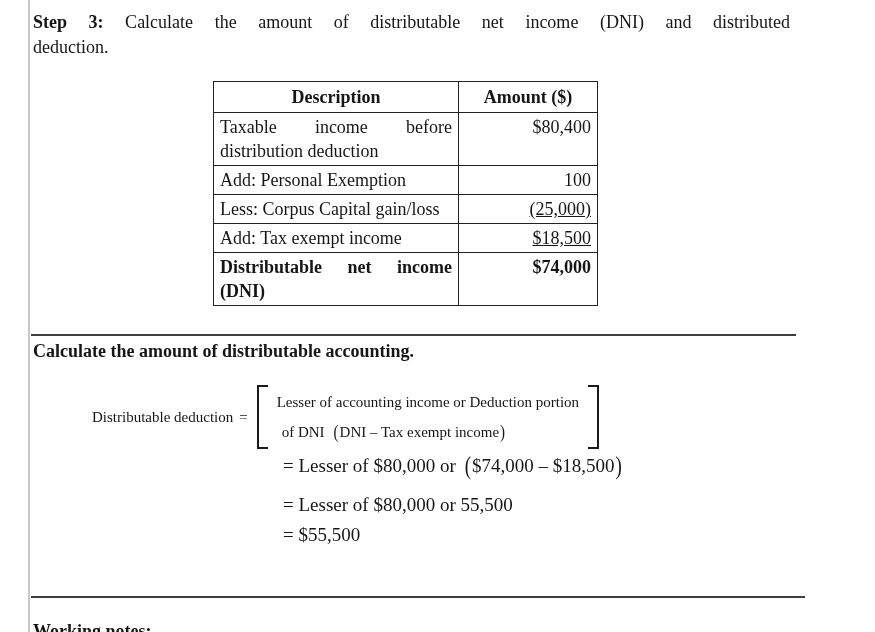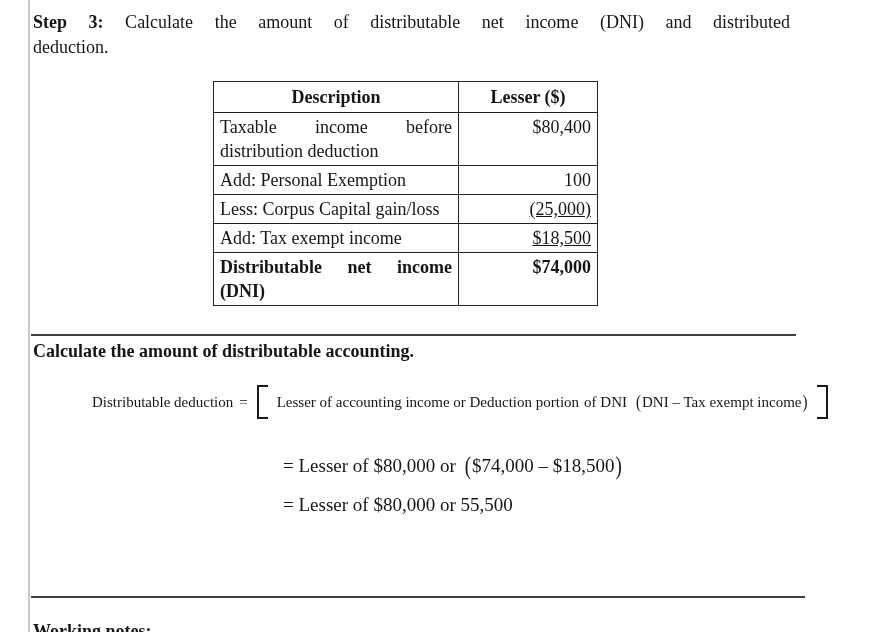--- a/index.html
+++ b/index.html
@@ -58,21 +58,21 @@
     position: absolute; left: 92px; top: 384px;
     display: flex; align-items: center;
     font-size: 15px;
   }
   .f-label { margin-right: 6px; }
   .f-eq { margin-right: 9px; }
   .sq-bracket { width: 9px; align-self: stretch; margin: 1px 0; }
   .sq-left  { border: 2px solid #1a1a1a; border-right: none; }
   .sq-right { border: 2px solid #1a1a1a; border-left: none; }
   .bracket-content {
-    display: flex; flex-direction: row; justify-content: center;
+    display: flex; flex-direction: column; justify-content: center;
     padding: 3px 9px; line-height: 30px;
   }
   .b-line2 { padding-left: 5px; }
 
   .paren {
     display: inline-block;
     transform: scaleY(1.32);
     transform-origin: 50% 55%;
     padding: 0 1px;
   }
@@ -102,21 +102,21 @@
   <div class="step-heading">
     <div class="step-line1"><span class="bold">Step 3:</span><span> Calculate the amount of distributable net income (DNI) and distributed</span></div>
     <div>deduction.</div>
   </div>
 
   <div class="dni-table-wrap">
     <table class="dni">
       <thead>
         <tr>
           <th class="desc">Description</th>
-          <th class="amt-h">Lesser ($)</th>
+          <th class="amt-h">Amount ($)</th>
         </tr>
       </thead>
       <tbody>
         <tr>
           <td class="desc">Taxable income before distribution deduction</td>
           <td class="amt">$80,400</td>
         </tr>
         <tr>
           <td class="desc">Add: Personal Exemption</td>
           <td class="amt">100</td>
@@ -148,19 +148,20 @@
     <div class="bracket-content">
       <div class="b-line1">Lesser of accounting income or Deduction portion</div>
       <div class="b-line2"><span>of DNI</span><span class="paren paren-gap">(</span><span>DNI – Tax exempt income</span><span class="paren">)</span></div>
     </div>
     <span class="sq-bracket sq-right"></span>
   </div>
 
   <div class="calc-lines">
     <div class="calc-line-1"><span>= Lesser of $80,000 or</span><span class="paren paren-gap">(</span><span>$74,000 – $18,500</span><span class="paren">)</span></div>
     <div class="calc-line-2"><span>= Lesser of $80,000 or 55,500</span></div>
+    <div class="calc-line-3"><span>= $55,500</span></div>
   </div>
 
   <div class="rule rule-2"></div>
 
   <div class="working-notes">Working notes:</div>
 
 </div>
 
 </body></html>

